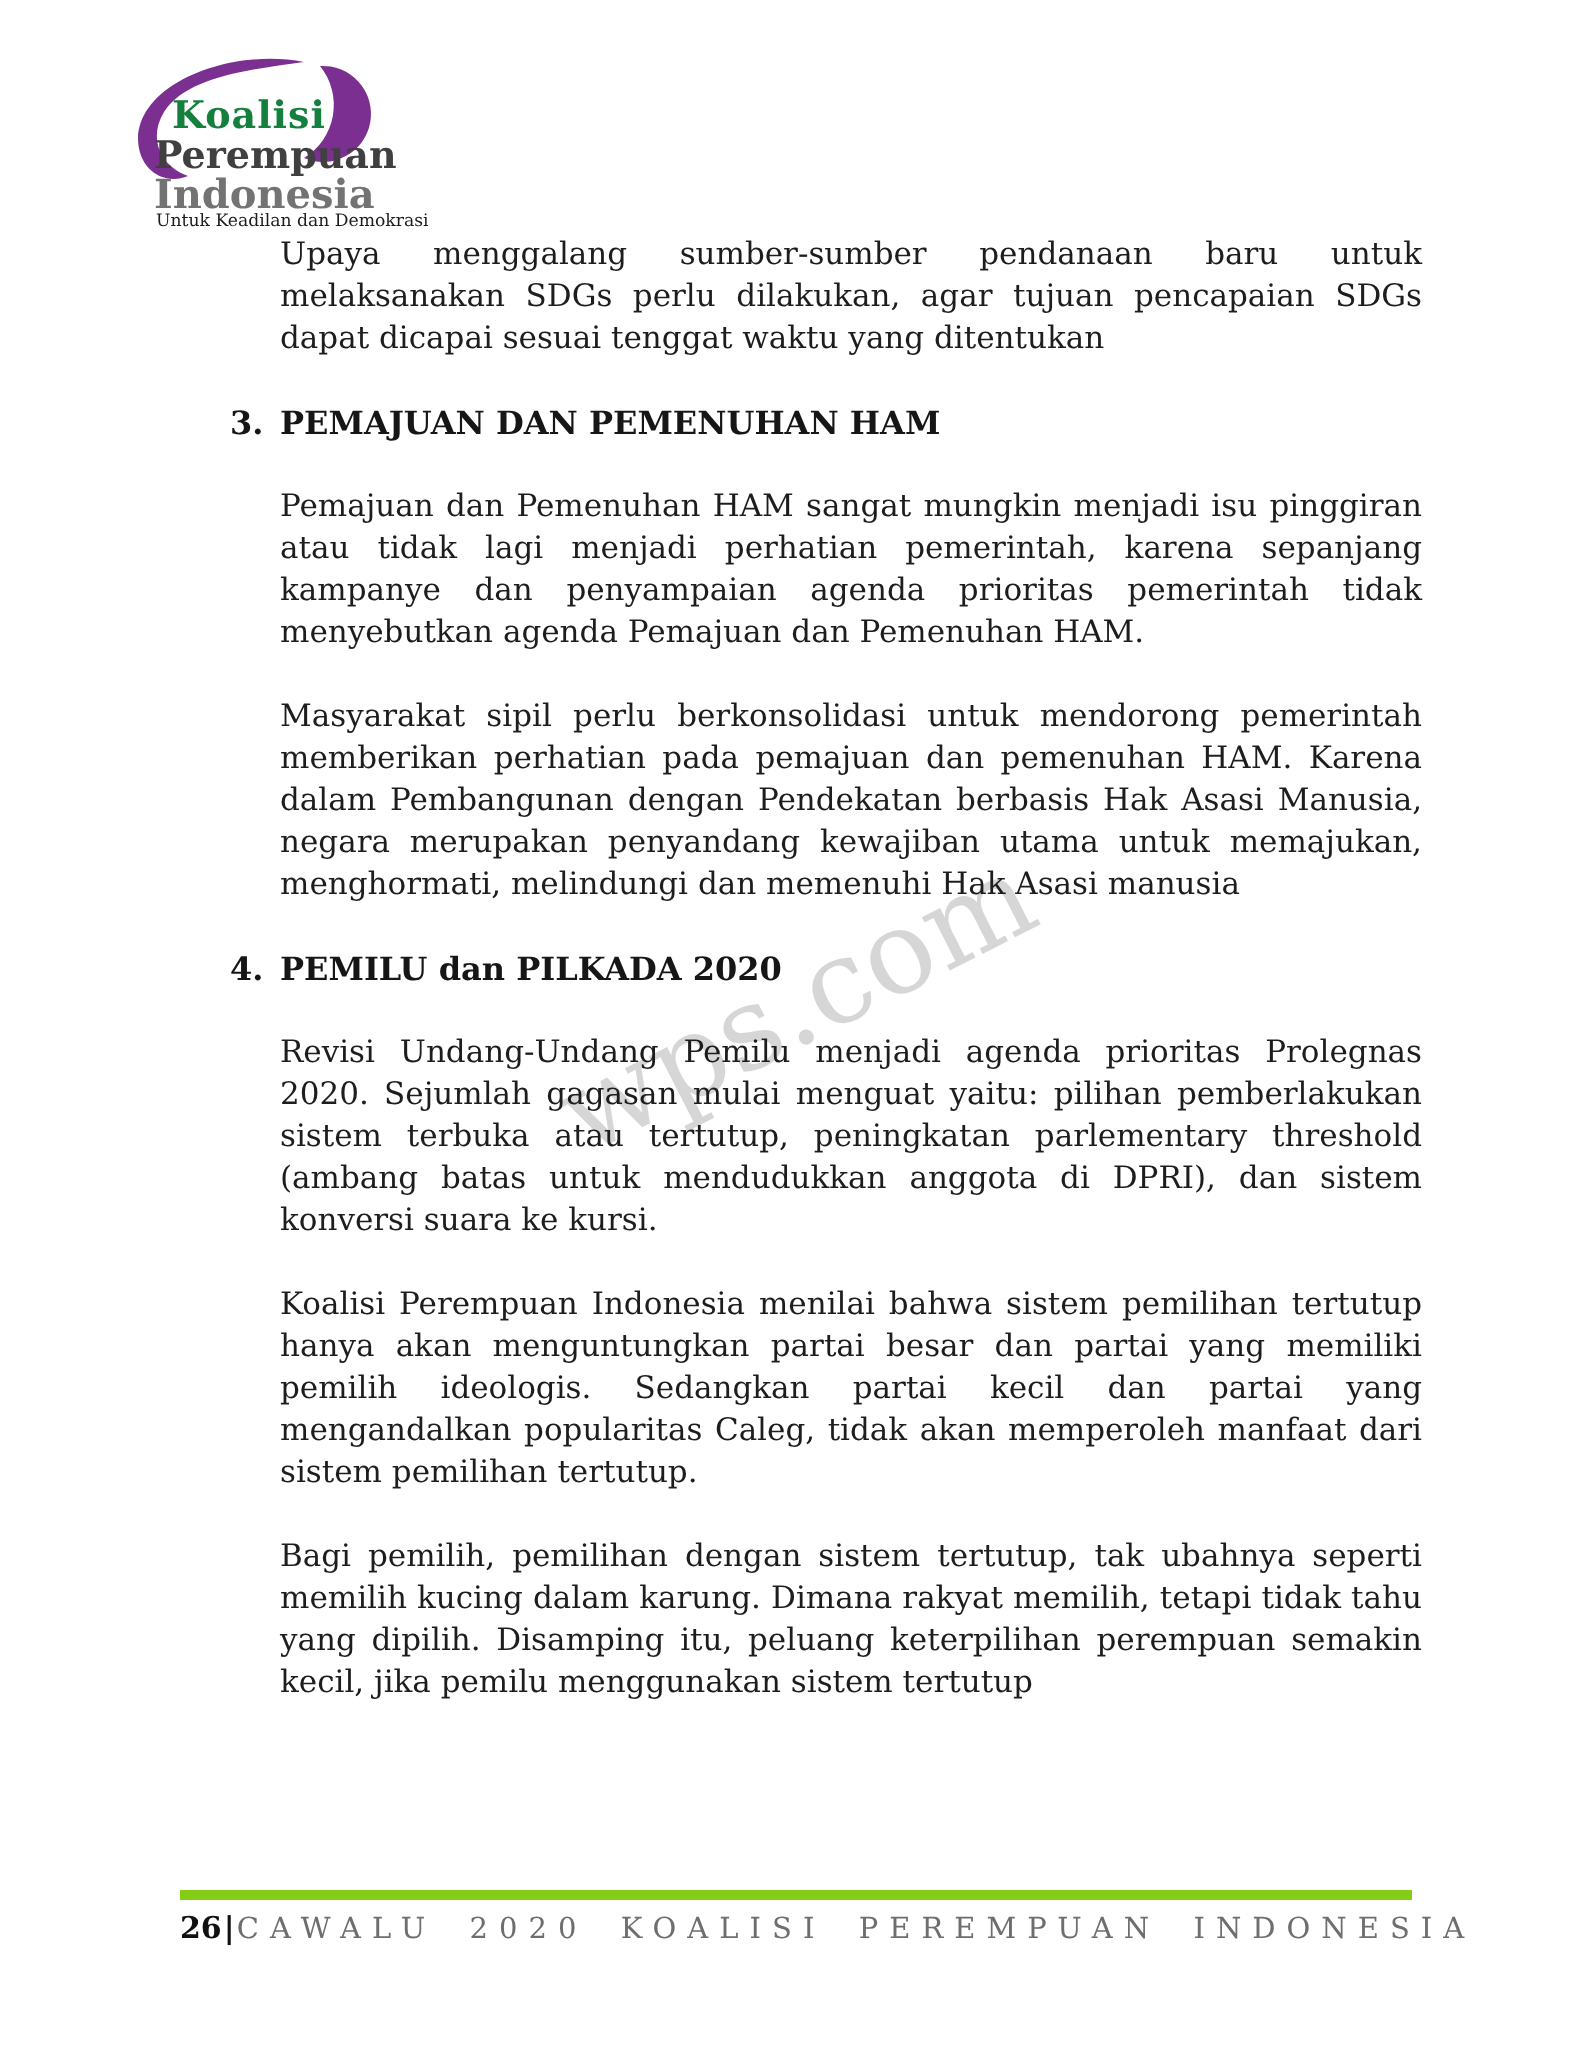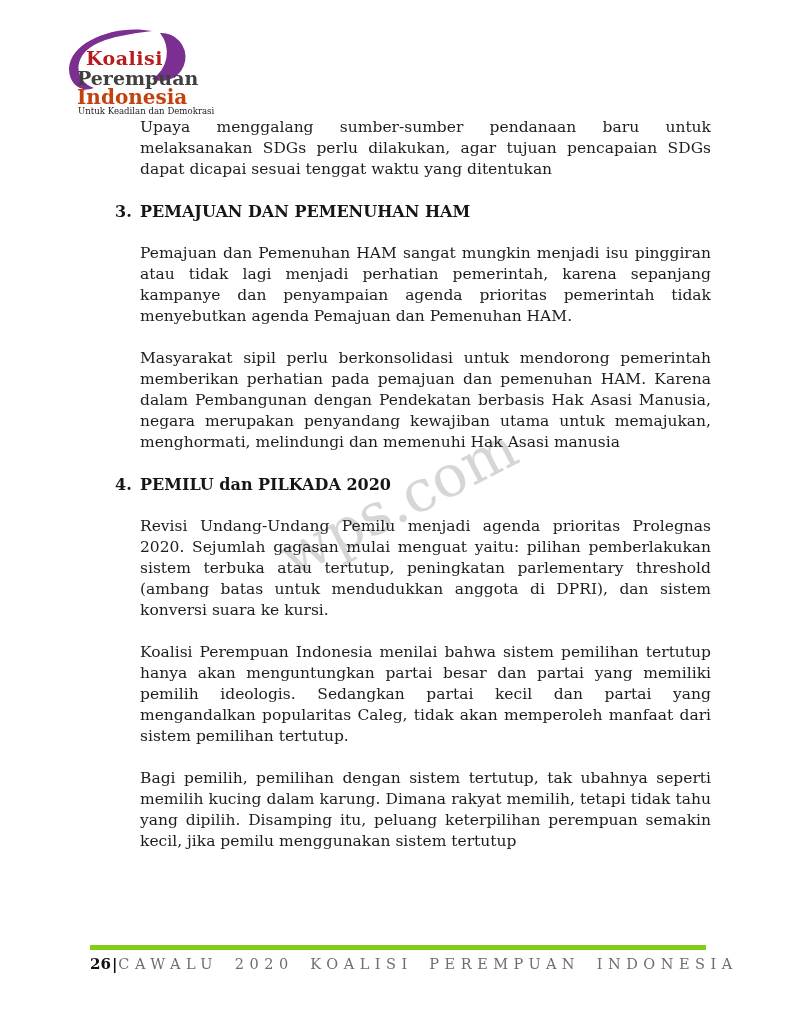--- a/index.html
+++ b/index.html
@@ -36,40 +36,40 @@
     top: 0;
     width: 140px;
     line-height: 1;
   }
   .logo-word-1 {
     position: absolute;
     left: 22px;
     top: 22px;
     font-size: 19px;
     font-weight: bold;
-    color: #b91c1c;
+    color: #15803d;
     letter-spacing: 0.5px;
     white-space: nowrap;
   }
   .logo-word-2 {
     position: absolute;
     left: 13px;
     top: 42px;
     font-size: 19px;
     font-weight: bold;
     color: #404040;
     white-space: nowrap;
   }
   .logo-word-3 {
     position: absolute;
     left: 13px;
     top: 60px;
     font-size: 20px;
     font-weight: bold;
-    color: #c2410c;
+    color: #737373;
     white-space: nowrap;
   }
   .logo-tagline {
     position: absolute;
     left: 14px;
     top: 80px;
     font-size: 8.6px;
     color: #1c1c1c;
     white-space: nowrap;
   }

